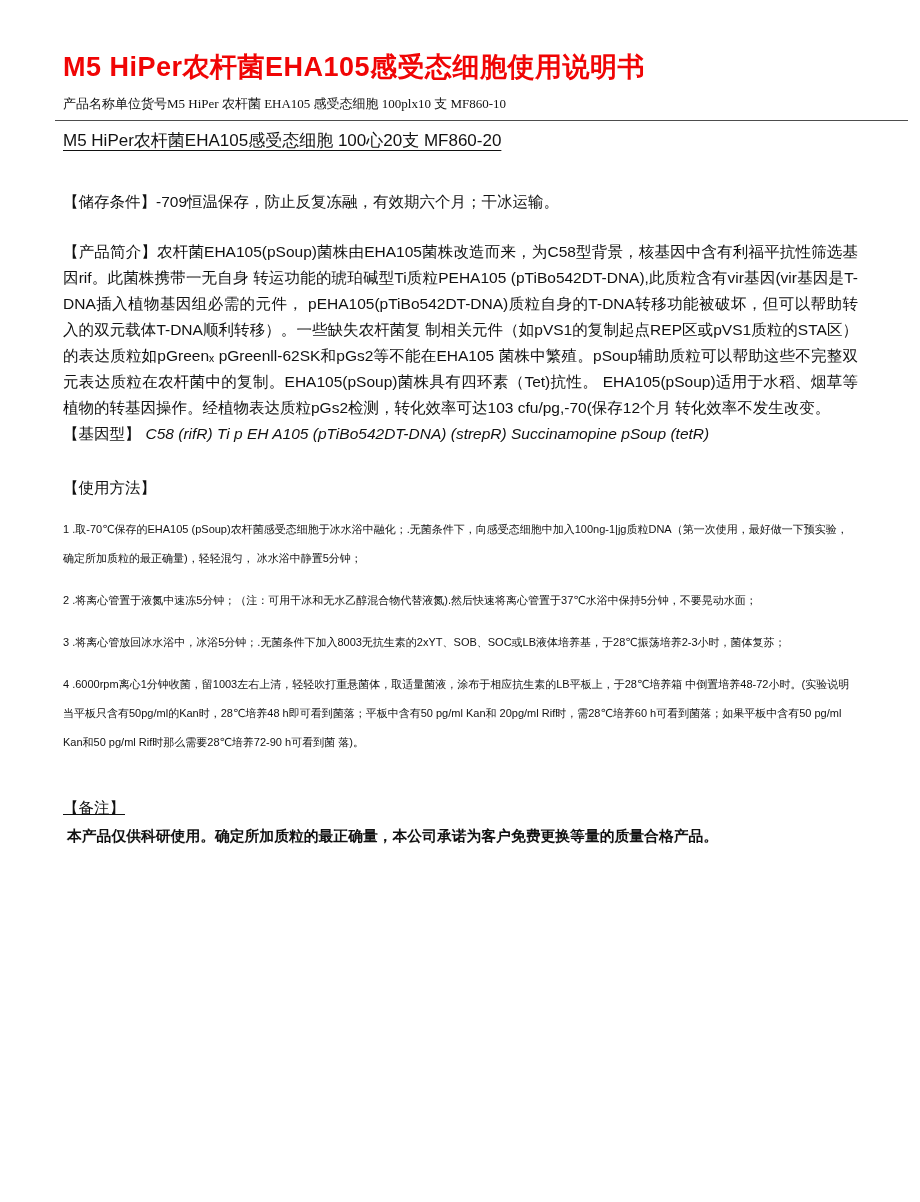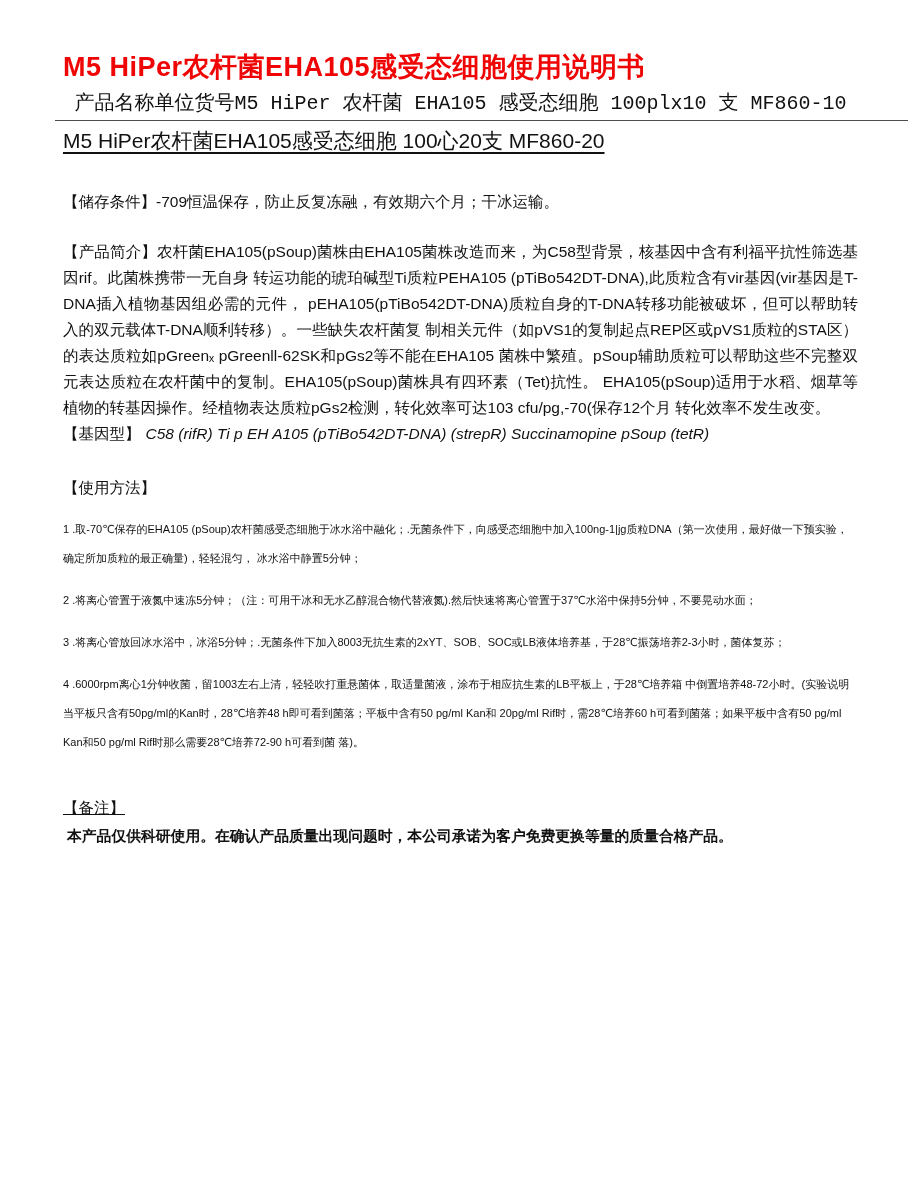--- a/index.html
+++ b/index.html
@@ -22,34 +22,33 @@
   }
   .title {
     margin: 0 0 9px 0;
     color: #f00505;
     font-size: 27px;
     line-height: 34px;
     font-weight: 700;
     letter-spacing: 0.5px;
   }
   .product-row-1 {
-    font-family: Liberation Mono, monospace;
-    font-size: 20px;
+    font-family: Liberation Serif, serif;
+    font-size: 13px;
     line-height: 21px;
     padding-bottom: 6px;
-    text-align: center;
   }
   .rule {
     border: none;
     border-top: 1.5px solid #4d4d4d;
     margin: 0 -50px 9px -8px;
     height: 0;
   }
   .product-row-2 {
-    font-size: 21px;
+    font-size: 17px;
     line-height: 22px;
     margin: 0 0 37px 0;
   }
   .product-row-2 .u {
     text-decoration: underline;
     text-underline-offset: 4px;
   }
   p { margin: 0; }
   .body-text {
     font-size: 15.5px;
@@ -112,15 +111,15 @@
   <p class="step">1 .取-70℃保存的EHA105 (pSoup)农杆菌感受态细胞于冰水浴中融化；.无菌条件下，向感受态细胞中加入100ng-1|jg质粒DNA（第一次使用，最好做一下预实验，确定所加质粒的最正确量)，轻轻混匀， 冰水浴中静置5分钟；</p>
 
   <p class="step">2 .将离心管置于液氮中速冻5分钟；（注：可用干冰和无水乙醇混合物代替液氮).然后快速将离心管置于37℃水浴中保持5分钟，不要晃动水面；</p>
 
   <p class="step">3 .将离心管放回冰水浴中，冰浴5分钟；.无菌条件下加入8003无抗生素的2xYT、SOB、SOC或LB液体培养基，于28℃振荡培养2-3小时，菌体复苏；</p>
 
   <p class="step">4 .6000rpm离心1分钟收菌，留1003左右上清，轻轻吹打重悬菌体，取适量菌液，涂布于相应抗生素的LB平板上，于28℃培养箱 中倒置培养48-72小时。(实验说明当平板只含有50pg/ml的Kan时，28℃培养48 h即可看到菌落；平板中含有50 pg/ml Kan和 20pg/ml Rif时，需28℃培养60 h可看到菌落；如果平板中含有50 pg/ml Kan和50 pg/ml Rif时那么需要28℃培养72-90 h可看到菌 落)。</p>
 
   <p class="body-text notes-label">【备注】</p>
 
-  <p class="notes-text">本产品仅供科研使用。在确认产品质量出现问题时，本公司承诺为客户免费更换等量的质量合格产品。</p>
+  <p class="notes-text">本产品仅供科研使用。确定所加质粒的最正确量，本公司承诺为客户免费更换等量的质量合格产品。</p>
 
 </div>
 
 </body></html>

